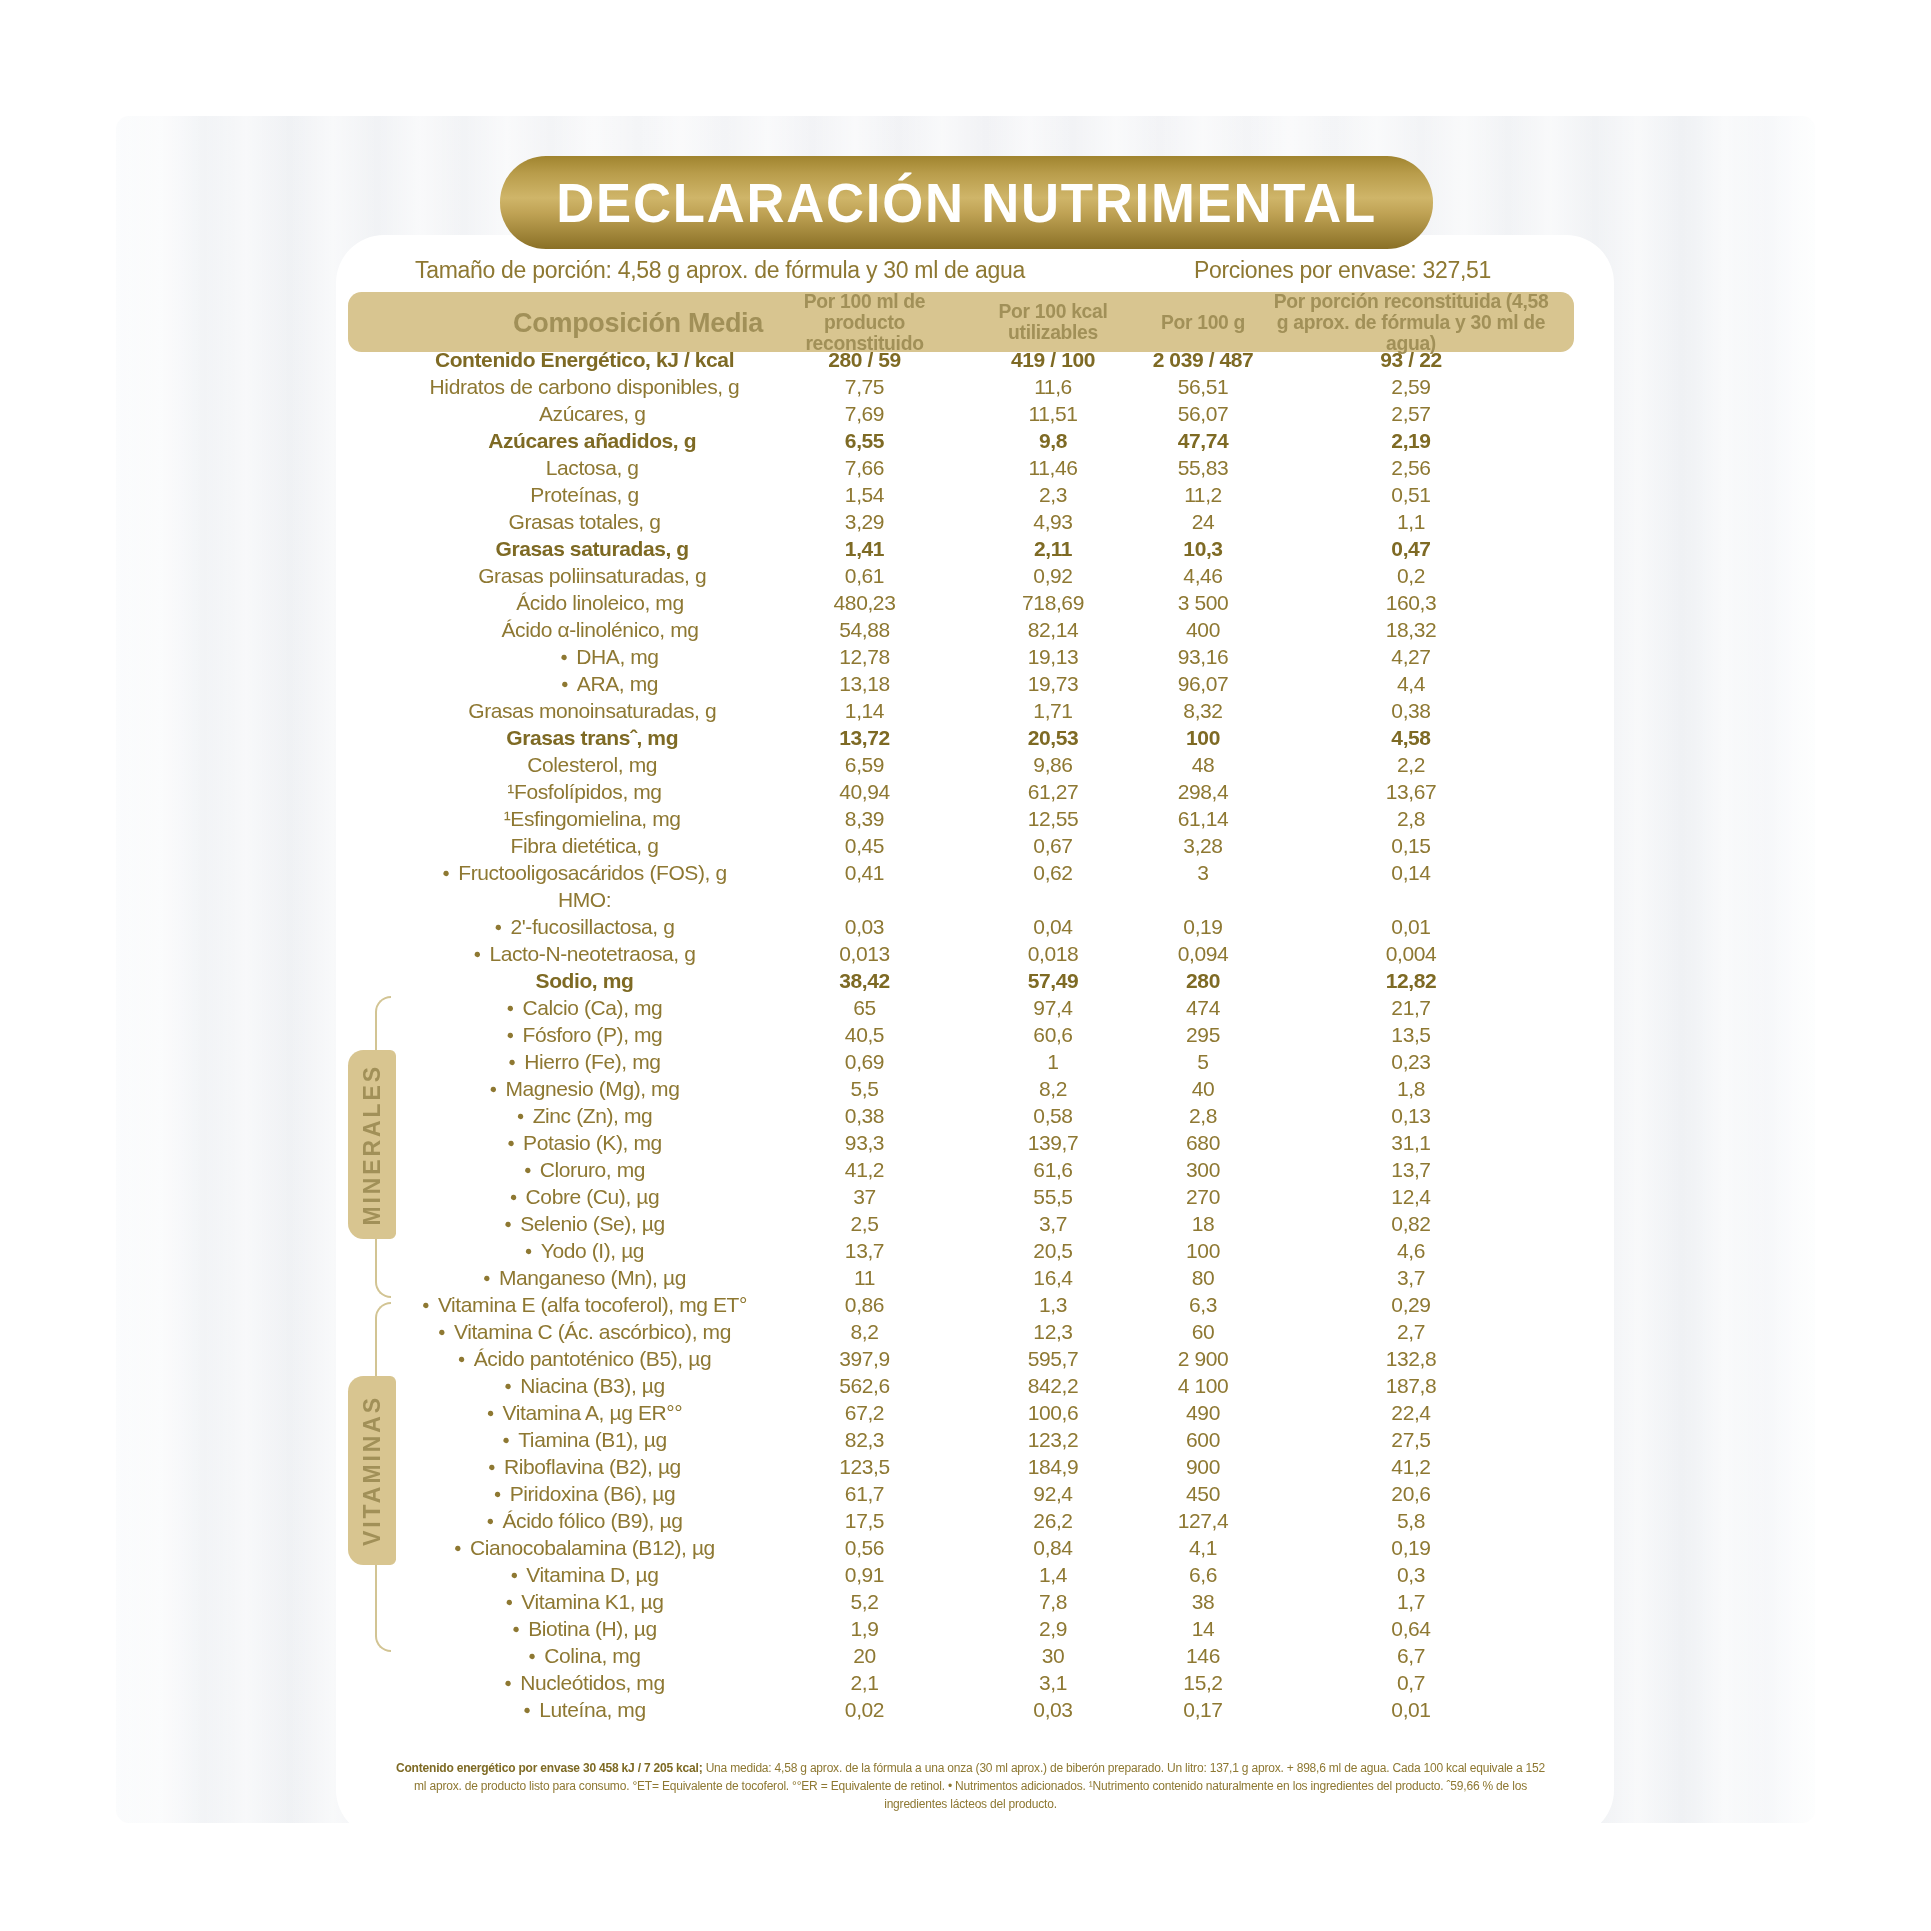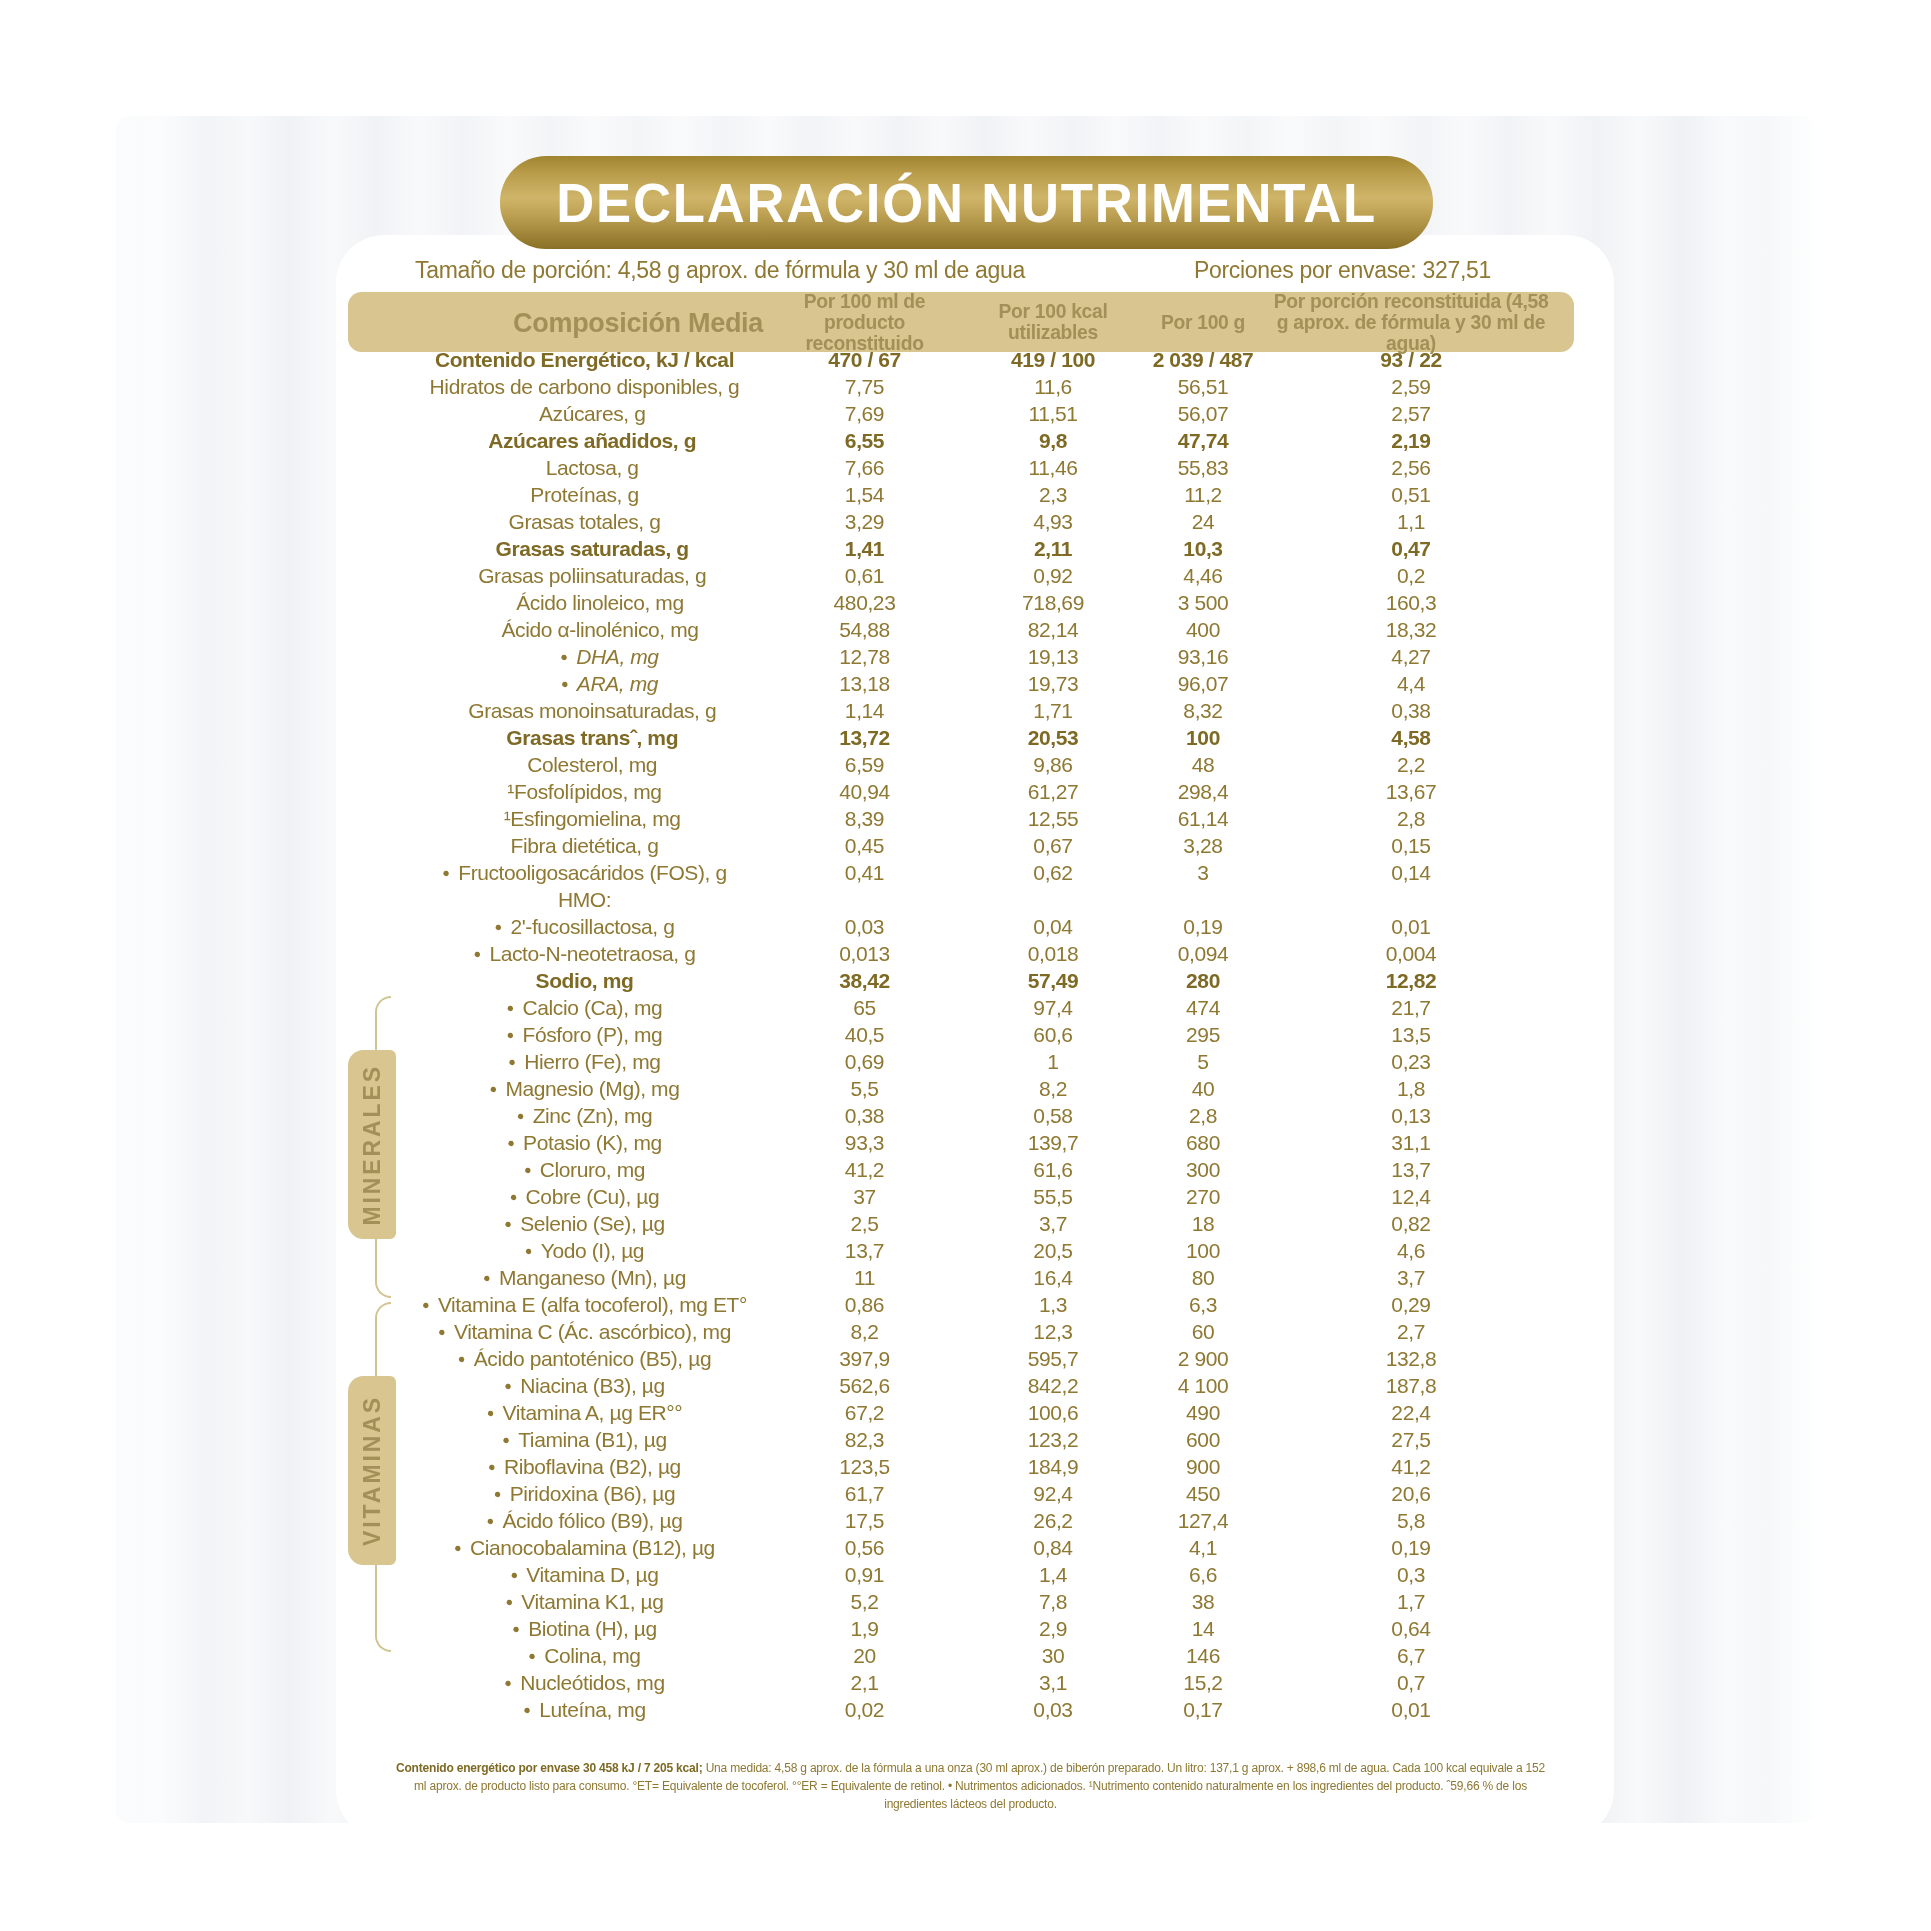--- a/index.html
+++ b/index.html
@@ -44,21 +44,21 @@
   .tr{
     display:grid;grid-template-columns:357px 203px 174px 126px 290px;
     padding-left:58px;height:27px;align-items:center;
     color:#8e7832;font-size:21px;letter-spacing:-0.4px;white-space:nowrap;
   }
   .tr.b{font-weight:bold;color:#7e6a24;}
   .lc{text-align:center;}
   .vc{text-align:center;}
   .ind1{padding-left:15.4px;}
   .ind2{padding-left:31px;}
-  .ind3{padding-left:50px;font-style:italic;}
+  .ind3{padding-left:50px;}
   .bul{font-size:12.6px;margin-right:8.7px;position:relative;top:-2.9px;}
   .bracket{
     position:absolute;width:13.5px;z-index:1;
     border-left:2.9px solid #d2c493;border-top:2.9px solid #d2c493;border-bottom:2.9px solid #d2c493;
     border-radius:17.4px 0 0 17.4px;
   }
   .bracket-min{left:375px;top:996px;height:298px;}
   .bracket-vit{left:375px;top:1302px;height:346px;}
   .tab{
     position:absolute;left:348px;width:48px;z-index:2;background:#d8c590;
@@ -102,21 +102,21 @@
 <div class="tab tab-min">
   <span>MINERALES</span>
 </div>
 <div class="tab tab-vit">
   <span>VITAMINAS</span>
 </div>
 
 <div class="rows" id="rows">
     <div class="tr b">
       <div class="lc ind0">Contenido Energético, kJ / kcal</div>
-      <div class="vc">470 / 67</div>
+      <div class="vc">280 / 59</div>
       <div class="vc">419 / 100</div>
       <div class="vc">2 039 / 487</div>
       <div class="vc">93 / 22</div>
     </div>
     <div class="tr">
       <div class="lc ind0">Hidratos de carbono disponibles, g</div>
       <div class="vc">7,75</div>
       <div class="vc">11,6</div>
       <div class="vc">56,51</div>
       <div class="vc">2,59</div>

